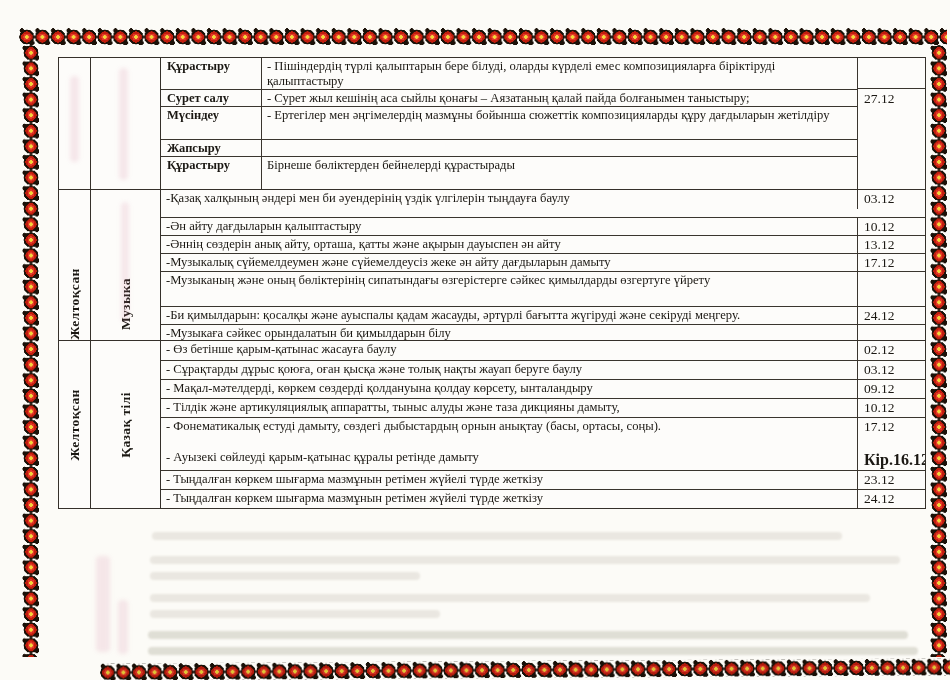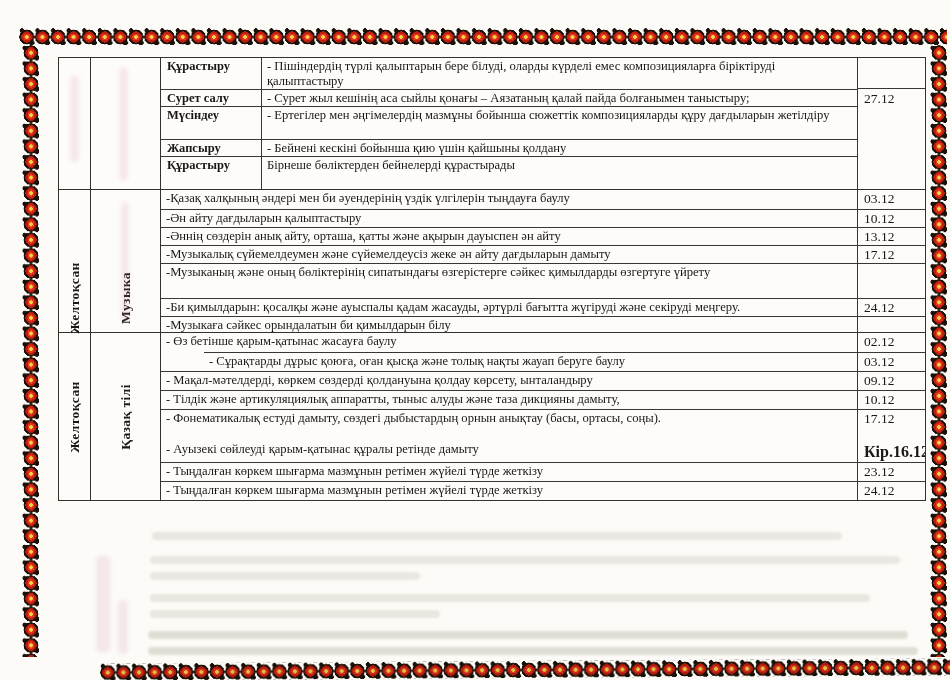--- a/index.html
+++ b/index.html
@@ -116,21 +116,20 @@
           <div class="trow" style="height: 17px;">
             <div class="cell-type">Сурет салу</div>
             <div class="cell-desc">- Сурет жыл кешінің аса сыйлы қонағы – Аязатаның қалай пайда болғанымен таныстыру;</div>
           </div>
           <div class="trow" style="height: 33px;">
             <div class="cell-type">Мүсіндеу</div>
             <div class="cell-desc">- Ертегілер мен әңгімелердің мазмұны бойынша сюжеттік композицияларды құру дағдыларын жетілдіру</div>
           </div>
           <div class="trow" style="height: 17px;">
             <div class="cell-type">Жапсыру</div>
-            <div class="cell-desc"> - Бейнені кескіні бойынша қию үшін қайшыны қолдану</div>
           </div>
           <div class="trow" style="height: 33px;">
             <div class="cell-type">Құрастыру</div>
             <div class="cell-desc">Бірнеше бөліктерден бейнелерді құрастырады</div>
           </div>
         </div>
       <div class="date-col">
         <div class="date-cell-top"></div>
         <div class="date-cell-merged">27.12</div>
       </div>
@@ -142,21 +141,21 @@
       </div>
       <div class="col-subject" style="--vpos:76%;">
         <span class="vlabel">Музыка</span>
         <span class="bleed-pink" style="left:30px;top:12px;width:8px;height:120px;"></span>
       </div>
       <div class="rows-wrap">
           <div class="trow" style="height: 19px;">
             <div class="cell-desc">-Қазақ халқының әндері мен би әуендерінің үздік үлгілерін тыңдауға баулу</div>
             <div class="cell-date">03.12</div>
           </div>
-          <div class="trow" style="height: 18px;">
+          <div class="trow" style="height: 18px; margin-top: 8px;">
             <div class="cell-desc">-Ән айту дағдыларын қалыптастыру</div>
             <div class="cell-date">10.12</div>
           </div>
           <div class="trow" style="height: 18px; align-items: center;">
             <div class="cell-desc">-Әннің сөздерін анық айту, орташа, қатты және ақырын дауыспен ән айту</div>
             <div class="cell-date">13.12</div>
           </div>
           <div class="trow" style="height: 18px;">
             <div class="cell-desc">-Музыкалық сүйемелдеумен және сүйемелдеусіз жеке ән айту дағдыларын дамыту</div>
             <div class="cell-date">17.12</div>
@@ -181,21 +180,21 @@
         <span class="vlabel">Желтоқсан</span>
       </div>
       <div class="col-subject">
         <span class="vlabel">Қазақ тілі</span>
       </div>
       <div class="rows-wrap">
           <div class="trow" style="height: 19px;">
             <div class="cell-desc">- Өз бетінше қарым-қатынас жасауға баулу</div>
             <div class="cell-date">02.12</div>
           </div>
-          <div class="trow" style="height: 19px; margin-left: 43px;">
+          <div class="trow" style="height: 19px;">
             <div class="cell-desc">- Сұрақтарды дұрыс қоюға, оған қысқа және толық нақты жауап беруге баулу</div>
             <div class="cell-date">03.12</div>
           </div>
           <div class="trow" style="height: 19px;">
             <div class="cell-desc">- Мақал-мәтелдерді, көркем сөздерді қолдануына қолдау көрсету, ынталандыру</div>
             <div class="cell-date">09.12</div>
           </div>
           <div class="trow" style="height: 19px;">
             <div class="cell-desc">- Тілдік және артикуляциялық аппаратты, тыныс алуды және таза дикцияны дамыту,</div>
             <div class="cell-date">10.12</div>

